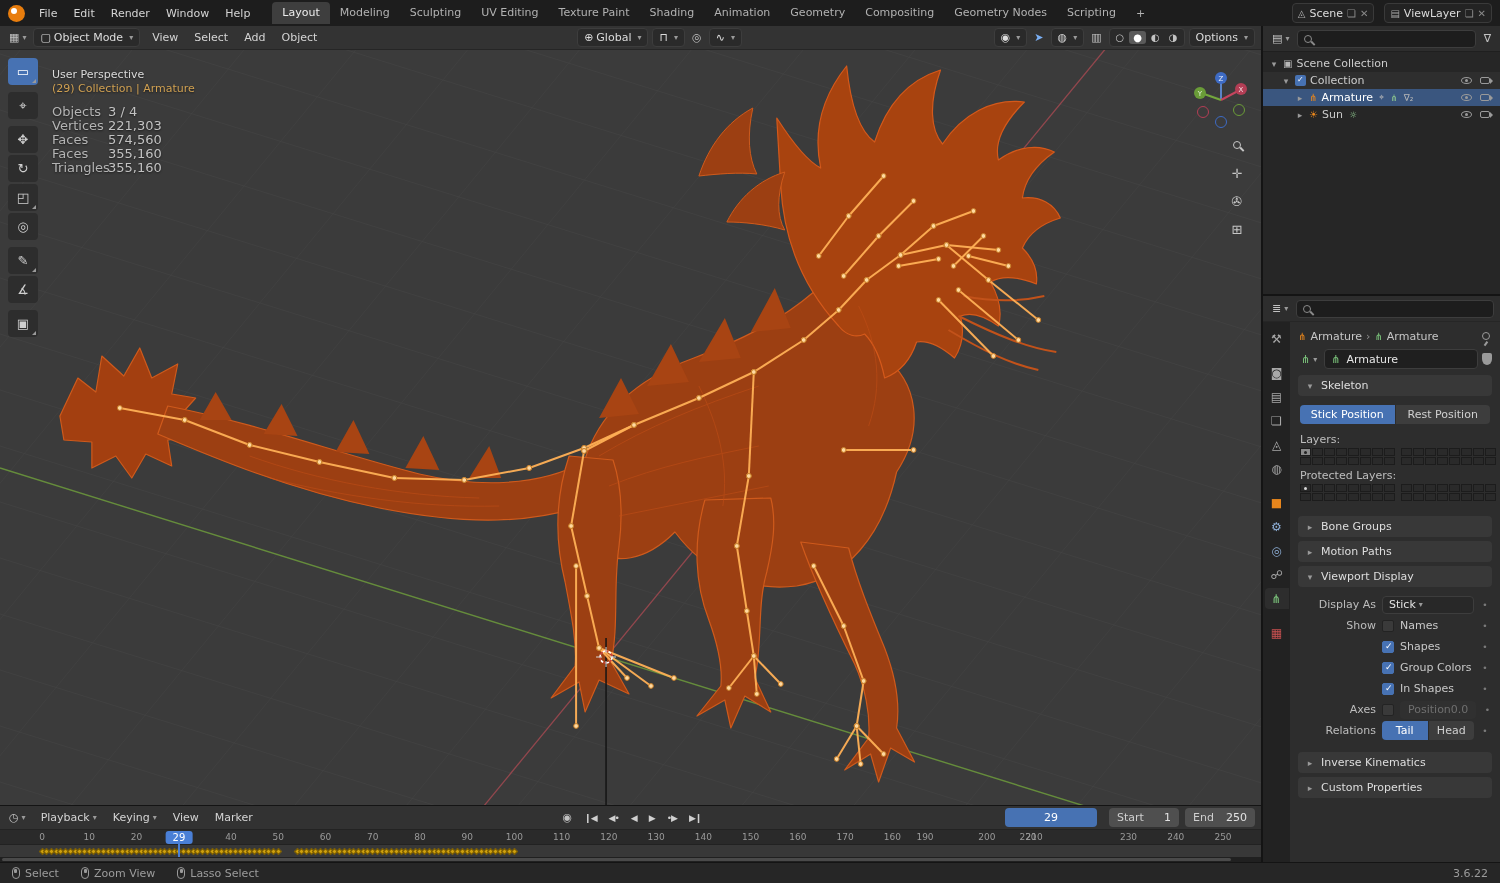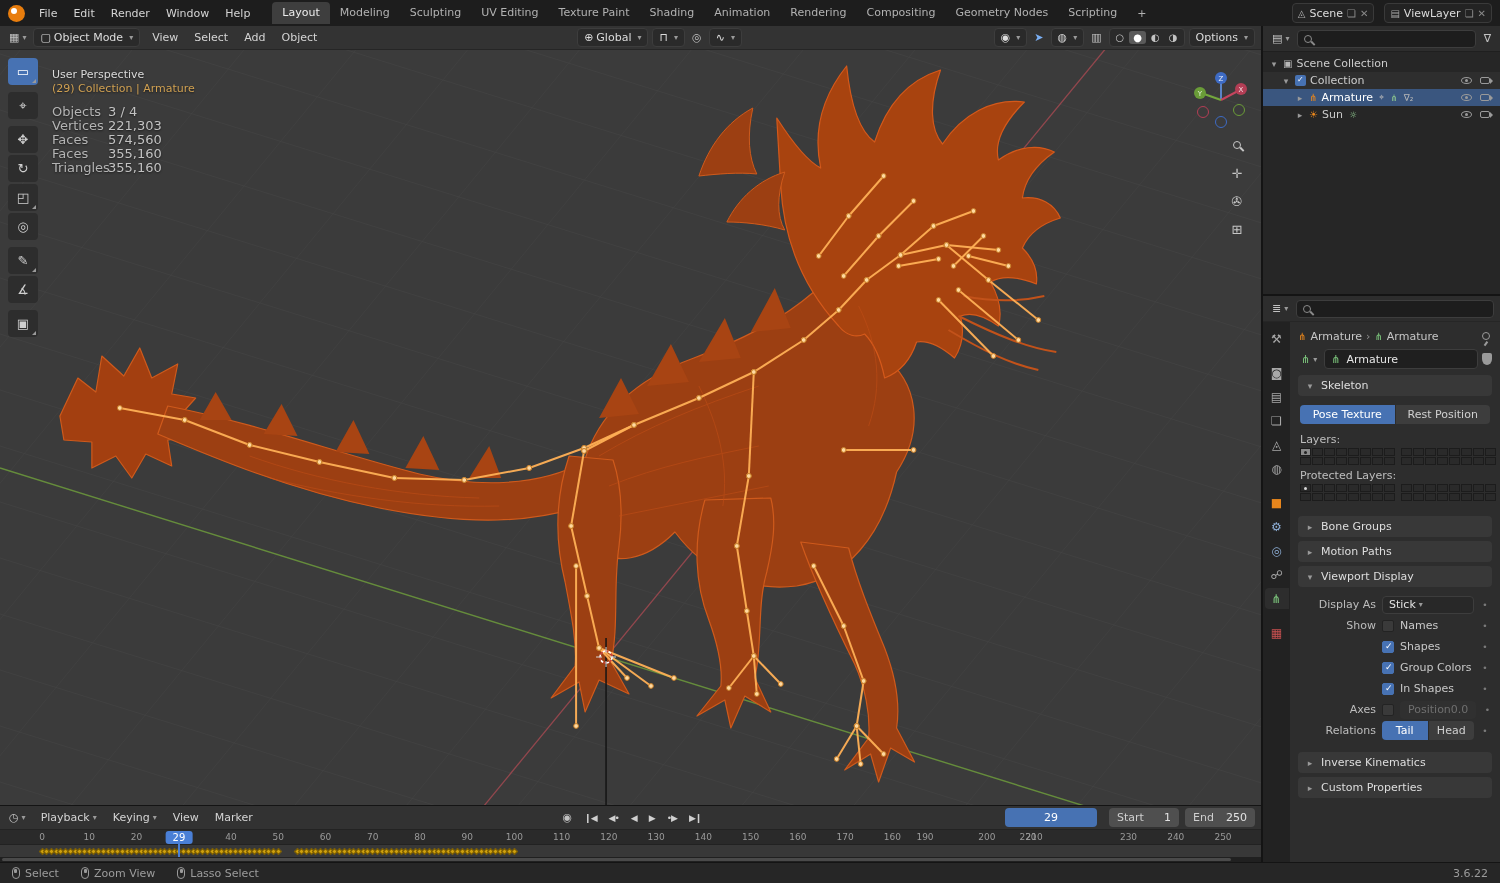--- a/index.html
+++ b/index.html
@@ -172,21 +172,21 @@
         <div class="menu-item">Help</div>
       </nav>
     <div class="workspaces" id="workspaces">
         <div class="ws-tab active">Layout</div>
         <div class="ws-tab">Modeling</div>
         <div class="ws-tab">Sculpting</div>
         <div class="ws-tab">UV Editing</div>
         <div class="ws-tab">Texture Paint</div>
         <div class="ws-tab">Shading</div>
         <div class="ws-tab">Animation</div>
-        <div class="ws-tab">Rendering</div>
+        <div class="ws-tab">Geometry</div>
         <div class="ws-tab">Compositing</div>
         <div class="ws-tab">Geometry Nodes</div>
         <div class="ws-tab">Scripting</div>
       </div>
     <div class="ws-add">+</div>
     <div class="flex-spacer"></div>
     <div class="id-widget">
       <span class="wicon">◬</span>
       <span class="wname">Scene</span>
       <span class="wicon dim">❏</span>
@@ -843,21 +843,21 @@
               </div>
               <span class="shield-icon"></span>
             </div>
 
             <div class="sect">
               <span class="caret">▾</span>
               <span>Skeleton</span>
             </div>
             <div class="sect-body">
               <div class="seg2">
-                <div class="seg active">Pose Texture</div>
+                <div class="seg active">Stick Position</div>
                 <div class="seg">Rest Position</div>
               </div>
               <div class="mini-label">Layers:</div>
               <div class="layer-grids" id="layers-grids">
                   <div class="lgrid">
                     <div class="lcell on dot"></div>
                     <div class="lcell"></div>
                     <div class="lcell"></div>
                     <div class="lcell"></div>
                     <div class="lcell"></div>

